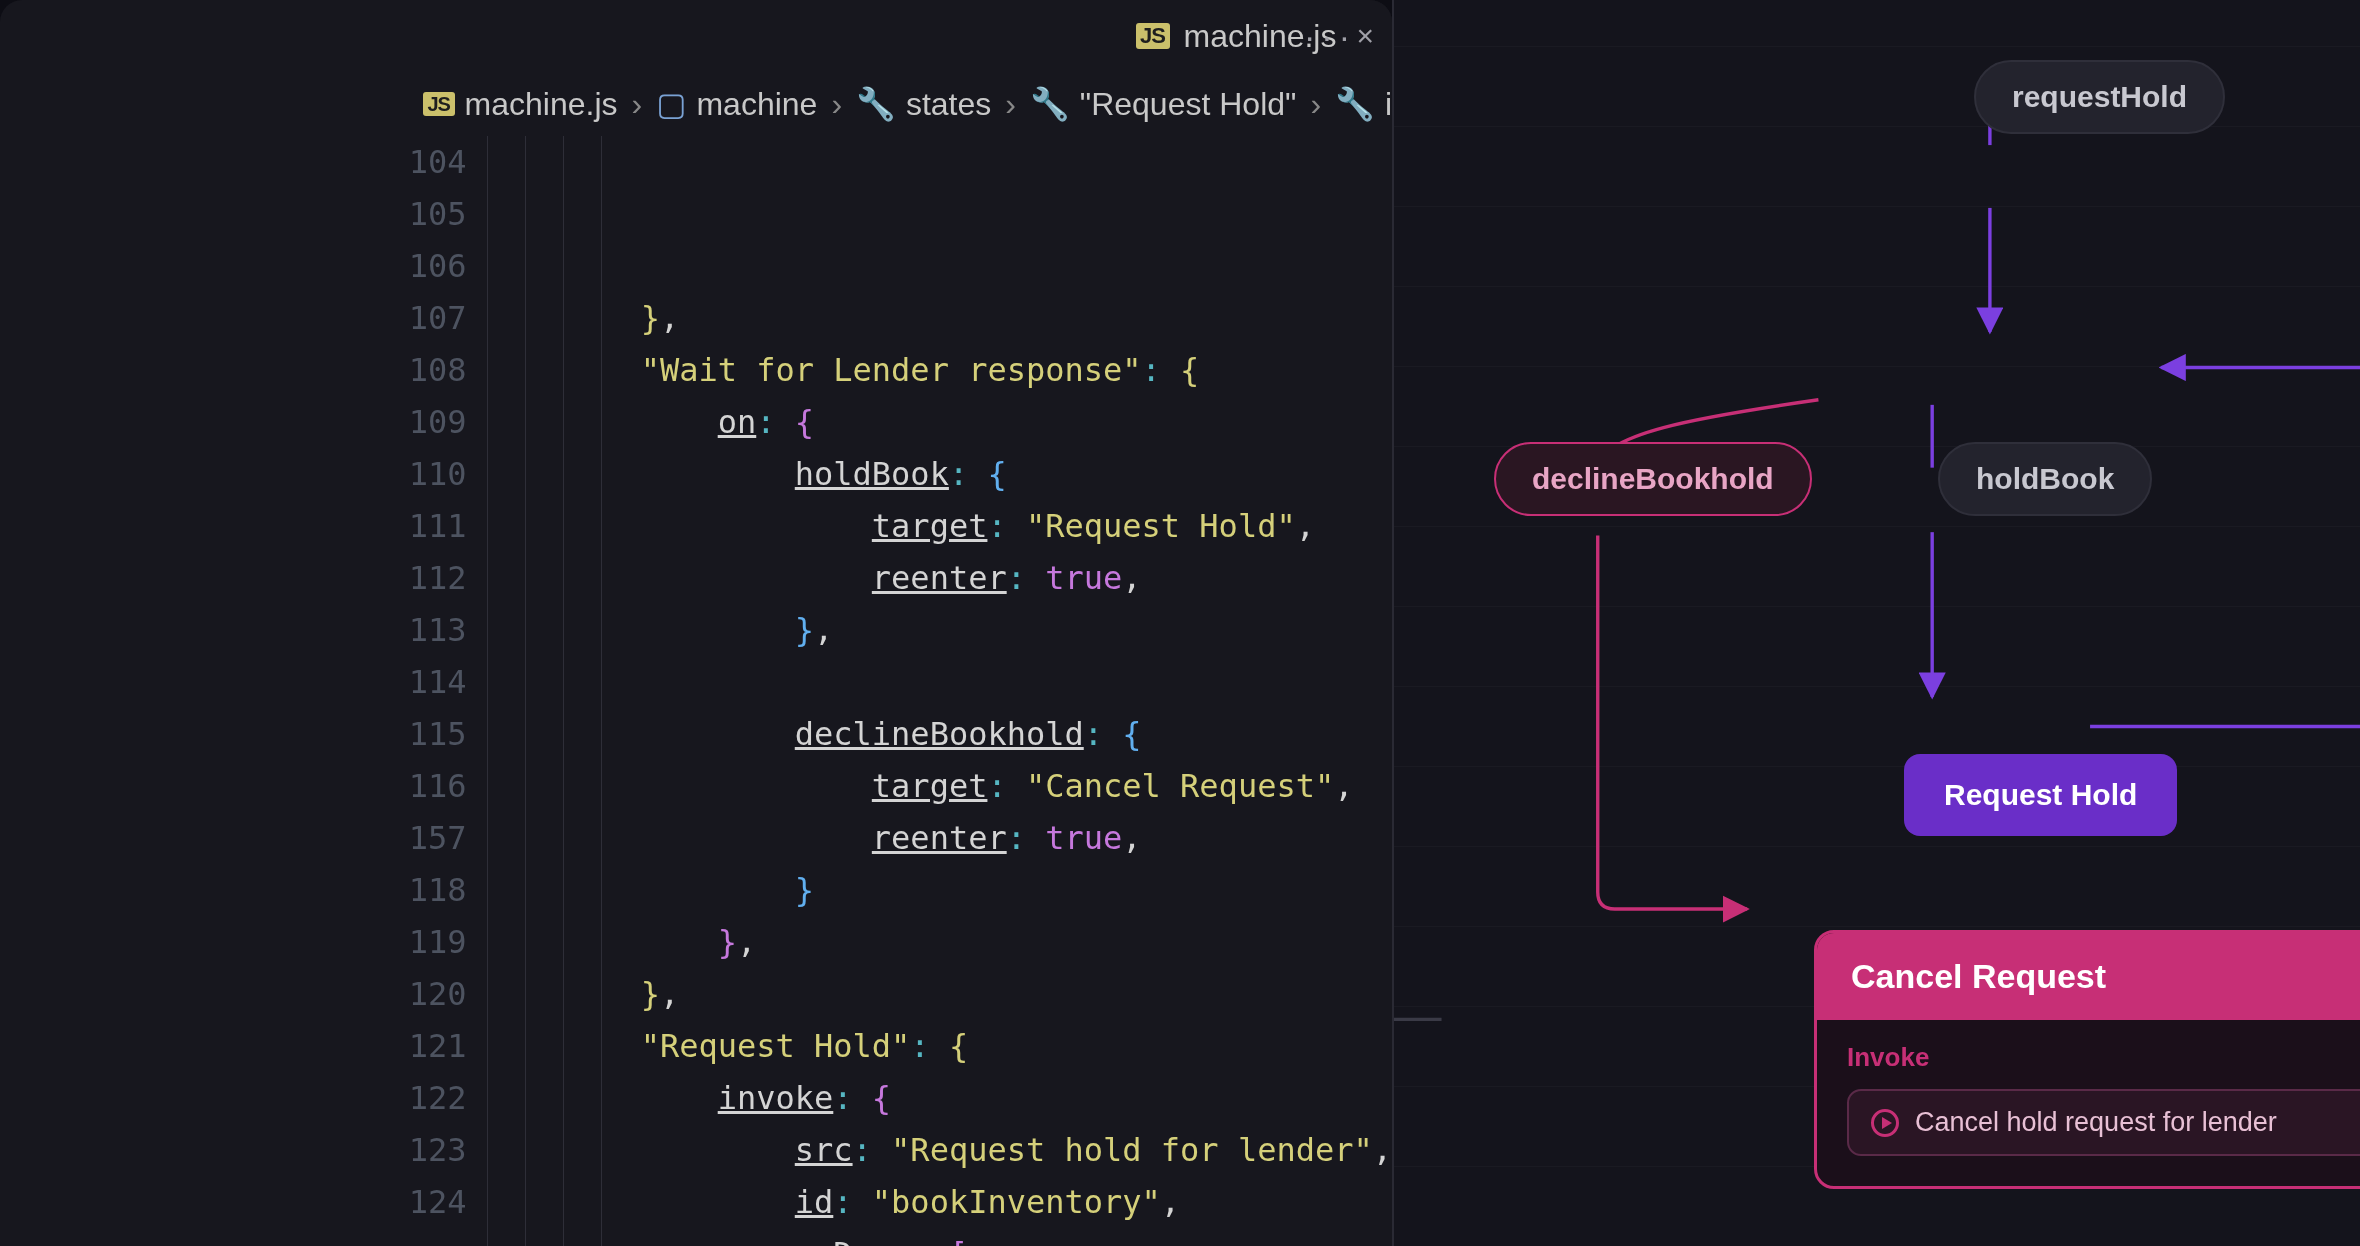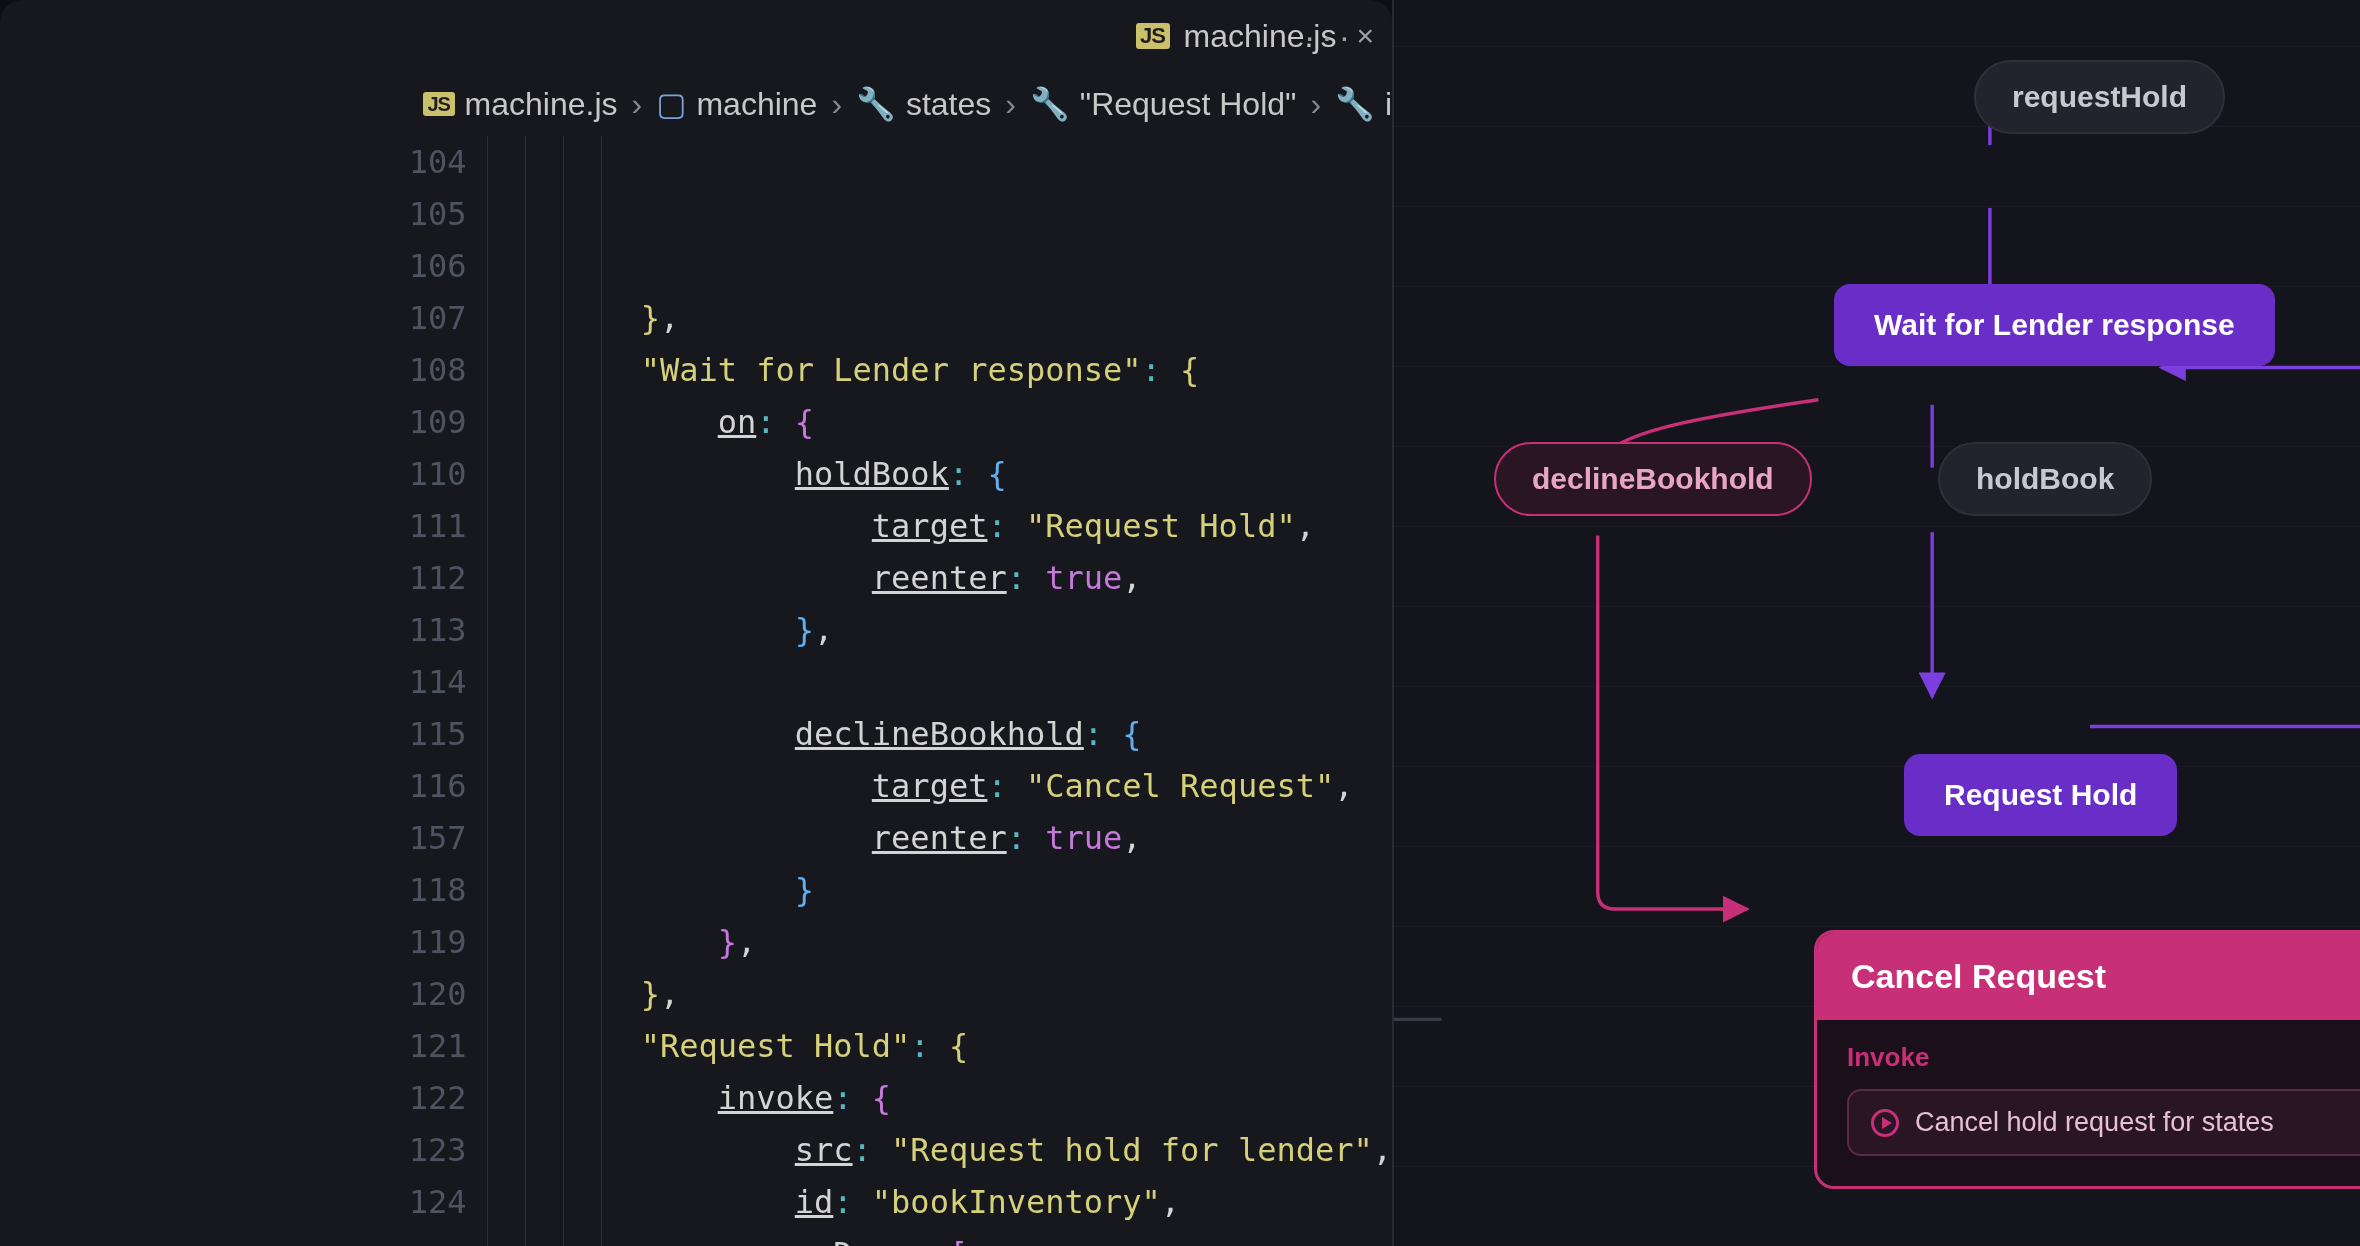--- a/index.html
+++ b/index.html
@@ -309,40 +309,37 @@
 
     <path d="M 240 520 L 240 940 Q 240 960 260 960 L 416 960" stroke="#c72f76" stroke-width="4" fill="none" marker-end="url(#arrow-pink)"></path>
 
     <path d="M 0 1090 L 56 1090" stroke="#3a3a46" stroke-width="4" fill="none"></path>
   </svg>
 
   <div class="node event-pill" style="left:580px; top:60px;">
     <span>requestHold</span>
   </div>
 
-  <div class="node state-box" style="left:440px; top:284px;">
-    <span>Wait for Lender response</span>
-  </div>
 
   <div class="node event-pill hot" style="left:100px; top:442px;">
     <span>declineBookhold</span>
   </div>
 
   <div class="node event-pill" style="left:544px; top:442px;">
     <span>holdBook</span>
   </div>
 
   <div class="node state-box" style="left:510px; top:710px;margin-top:44px;">
     <span>Request Hold</span>
   </div>
 
   <div class="node state-panel" style="left:420px; top:930px;">
     <div class="panel-head">Cancel Request</div>
     <div class="panel-body">
       <div class="panel-sub">Invoke</div>
       <div class="invoke-row">
         <span class="play-icon"></span>
-        <span>Cancel hold request for states</span>
+        <span>Cancel hold request for lender</span>
       </div>
     </div>
   </div>
 
 </div>
 
 </body></html>

